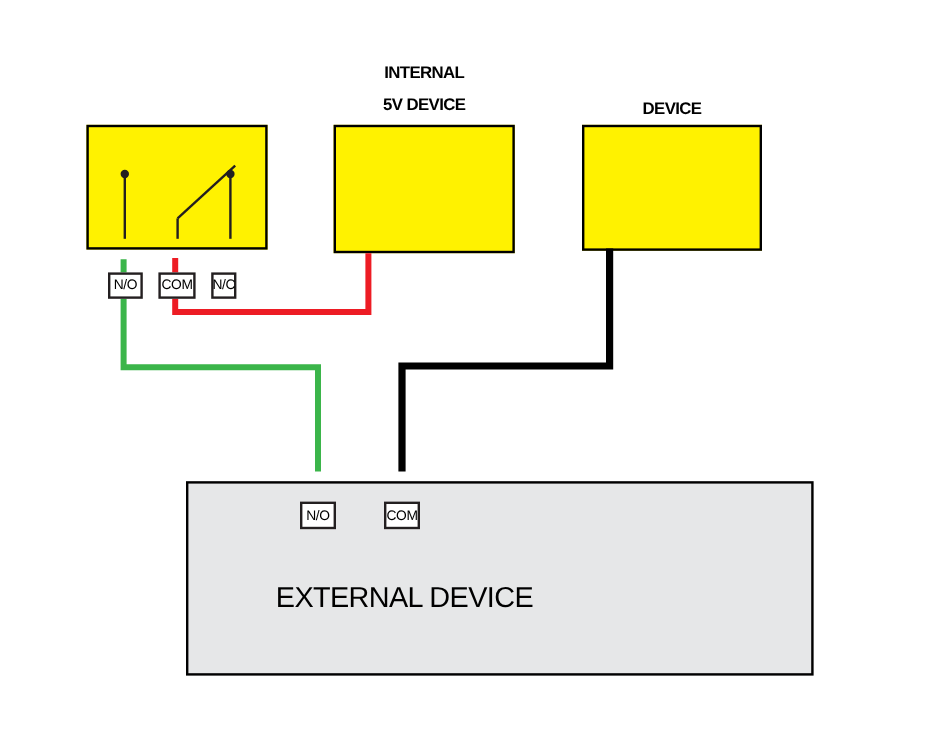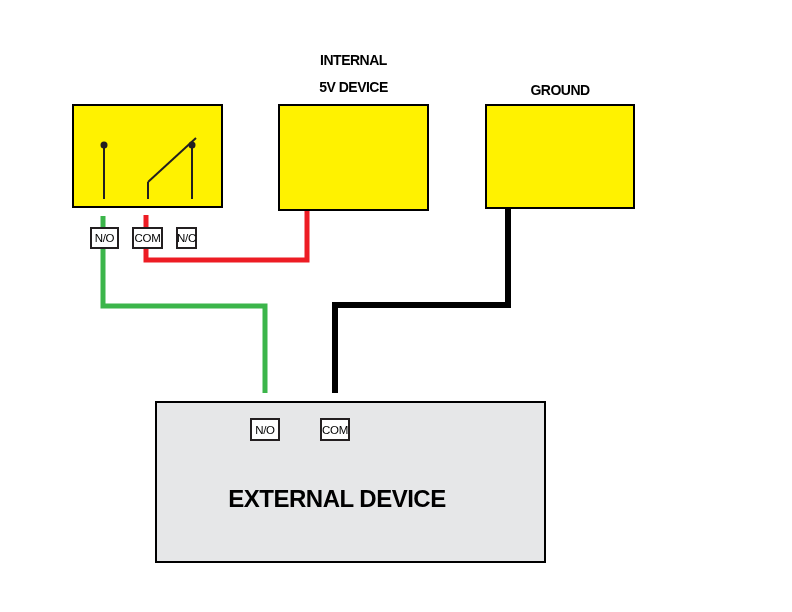--- a/index.html
+++ b/index.html
@@ -38,26 +38,25 @@
     box-sizing: border-box;
     z-index: 1;
   }
   .relay-box  { left: 72px;  top: 104px; width: 151px; height: 104px; }
   .supply-box { left: 278px; top: 104px; width: 151px; height: 107px; }
   .ground-box { left: 485px; top: 104px; width: 150px; height: 105px; }
 
   
   .device-box {
     position: absolute;
-    left: 155px; top: 401px; width: 391px; height: 162px;
+    left: 155px; top: 401px; width: 523px; height: 162px;
     background: var(--device-fill, #E6E7E8);
     border: 2px solid var(--device-border, #000000);
     box-sizing: border-box;
     z-index: 1;
-    font-weight: bold;
   }
   .device-label {
     position: absolute;
     left: 0; top: 82px; width: 360px;
     text-align: center;
     font-size: 24px;
     letter-spacing: -0.5px;
     color: #000;
   }
 
@@ -99,21 +98,21 @@
 </style>
 </head>
 <body>
 
 <div class="canvas">
 
   <div class="hdr hdr-supply">
     <div>INTERNAL</div>
     <div>5V DEVICE</div>
   </div>
-  <div class="hdr hdr-ground">GROUND</div>
+  <div class="hdr hdr-ground">DEVICE</div>
 
   <div class="ybox relay-box"></div>
   <div class="ybox supply-box"></div>
   <div class="ybox ground-box"></div>
 
   <div class="device-box">
     <div class="device-label">EXTERNAL DEVICE</div>
   </div>
 
   <svg class="wires" viewBox="0 0 792 612">

